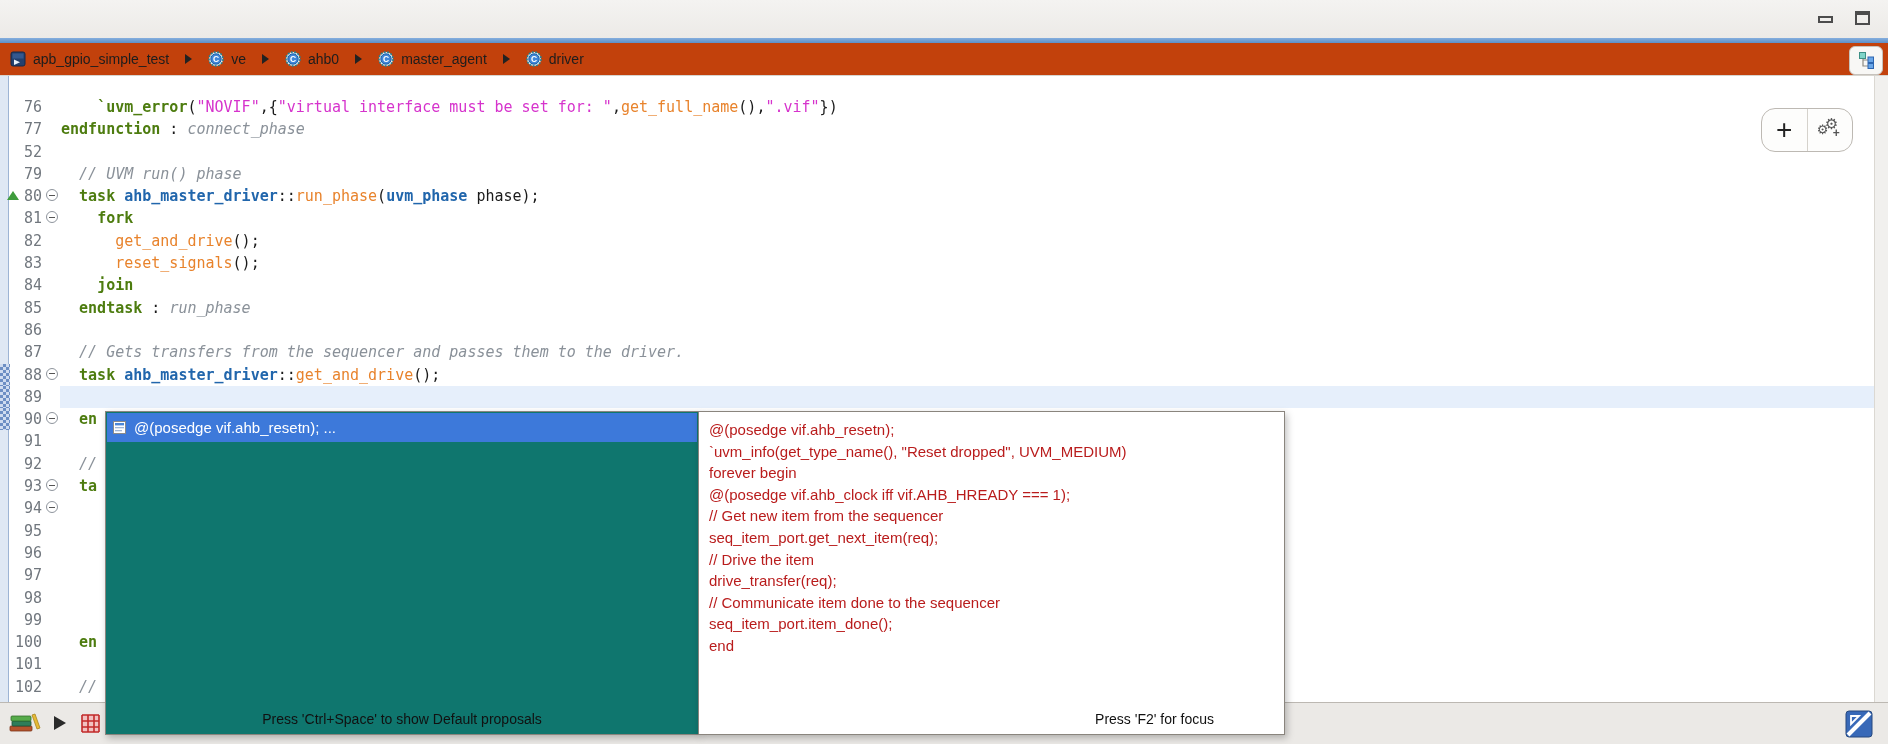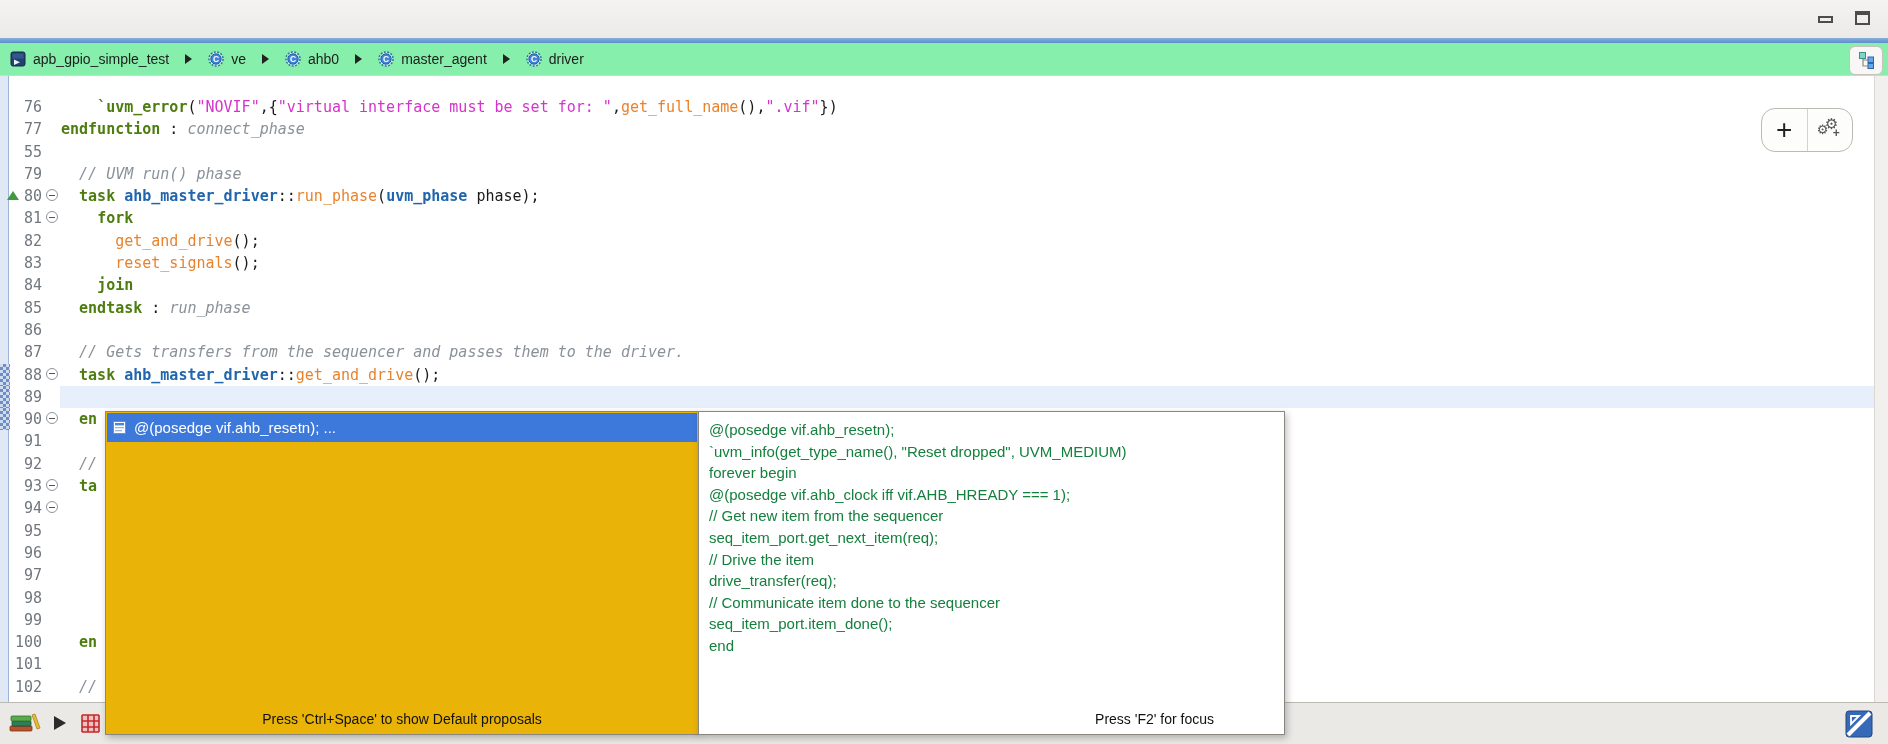--- a/index.html
+++ b/index.html
@@ -18,21 +18,21 @@
   .tab-close { font-size:15px; color:#444; margin-left:9px; cursor:pointer; }
   .winbtns { position:absolute; top:11px; right:18px; display:flex; gap:22px; }
   .minbtn  { width:15px; height:7px;  border:2px solid #4c4c4c; margin-top:5px; }
   .maxbtn  { width:15px; height:14px; border:2px solid #4c4c4c; border-top:4px solid #4c4c4c; }
 
   .accent { position:absolute; left:0; top:38px; width:1888px; height:5px;
     background:linear-gradient(#85aede,#5d8fc7); }
 
   
   .breadcrumb { position:absolute; left:0; top:43px; width:1888px; height:33px;
-    background:#86efac; border-bottom:1px solid #d7d4ce;
+    background:#c2410c; border-bottom:1px solid #d7d4ce;
     display:flex; align-items:center; padding-left:10px; }
   .bc-item { display:flex; align-items:center; gap:7px; font-size:14px; color:#1d1d1d; }
   .bc-sep { width:0; height:0; border-left:7px solid #222;
     border-top:5px solid transparent; border-bottom:5px solid transparent;
     margin:0 16px; }
   .bc-hier-btn { position:absolute; right:5px; top:3px; width:34px; height:29px;
     background:#f8f7f5; border:1px solid #c6c2bc; border-radius:6px;
     display:flex; align-items:center; justify-content:center; }
 
   
@@ -87,33 +87,33 @@
   
   .statusbar { position:absolute; left:0; bottom:0; width:1888px; height:42px;
     background:#ebe9e6; border-top:1px solid #bcb8b2; z-index:1; }
   .play-icon { position:absolute; left:54px; top:13px; width:0; height:0;
     border-left:12px solid #2a2a2a; border-top:7px solid transparent;
     border-bottom:7px solid transparent; }
   .corner-btn { position:absolute; right:15px; top:7px; }
 
   
   .popup-list { position:absolute; left:105px; top:411px; width:594px; height:324px;
-    background:#eab308; border:1px solid #8a857e; z-index:5;
+    background:#0f766e; border:1px solid #8a857e; z-index:5;
     box-shadow:2px 3px 7px rgba(0,0,0,.25); }
   .prop-row { position:absolute; left:1px; right:1px; top:1px; height:29px;
     background:#3d79da; color:#fff; display:flex; align-items:center;
     font-size:15px; }
   .prop-icon { margin:0 7px 0 5px; display:flex; }
   .popup-list .footer { position:absolute; bottom:7px; left:0; right:0;
     text-align:center; font-size:14px; color:#111; }
 
   .popup-preview { position:absolute; left:698px; top:411px; width:587px; height:324px;
     background:#fff; border:1px solid #8a857e; z-index:5;
     box-shadow:2px 3px 7px rgba(0,0,0,.25); }
-  .prev-code { padding:7px 0 0 10px; font-size:15px; color:#15803d;
+  .prev-code { padding:7px 0 0 10px; font-size:15px; color:#b91c1c;
     line-height:21.6px; white-space:pre; }
   .popup-preview .footer { position:absolute; bottom:7px; right:70px;
     font-size:14px; color:#111; }
 </style>
 </head>
 <body>
 
 <div class="tabbar">
   <div class="winbtns">
     <div class="minbtn"></div>
@@ -190,21 +190,21 @@
         <span class="codecell"><span class="tk-pln">    </span><span class="tk-kw">`uvm_error</span><span class="tk-pln">(</span><span class="tk-str">"NOVIF"</span><span class="tk-pln">,{</span><span class="tk-str">"virtual interface must be set for: "</span><span class="tk-pln">,</span><span class="tk-fn">get_full_name</span><span class="tk-pln">(),</span><span class="tk-str">".vif"</span><span class="tk-pln">})</span></span>
       </div>
       <div class="crow">
         <span class="ann"></span>
         <span class="lnum">77</span>
         <span class="fold-cell"></span>
         <span class="codecell"><span class="tk-kw">endfunction</span><span class="tk-pln"> : </span><span class="tk-lbl">connect_phase</span></span>
       </div>
       <div class="crow">
         <span class="ann"></span>
-        <span class="lnum">55</span>
+        <span class="lnum">52</span>
         <span class="fold-cell"></span>
         <span class="codecell"></span>
       </div>
       <div class="crow">
         <span class="ann"></span>
         <span class="lnum">79</span>
         <span class="fold-cell"></span>
         <span class="codecell"><span class="tk-pln">  </span><span class="tk-cmt">// UVM run() phase</span></span>
       </div>
       <div class="crow">

